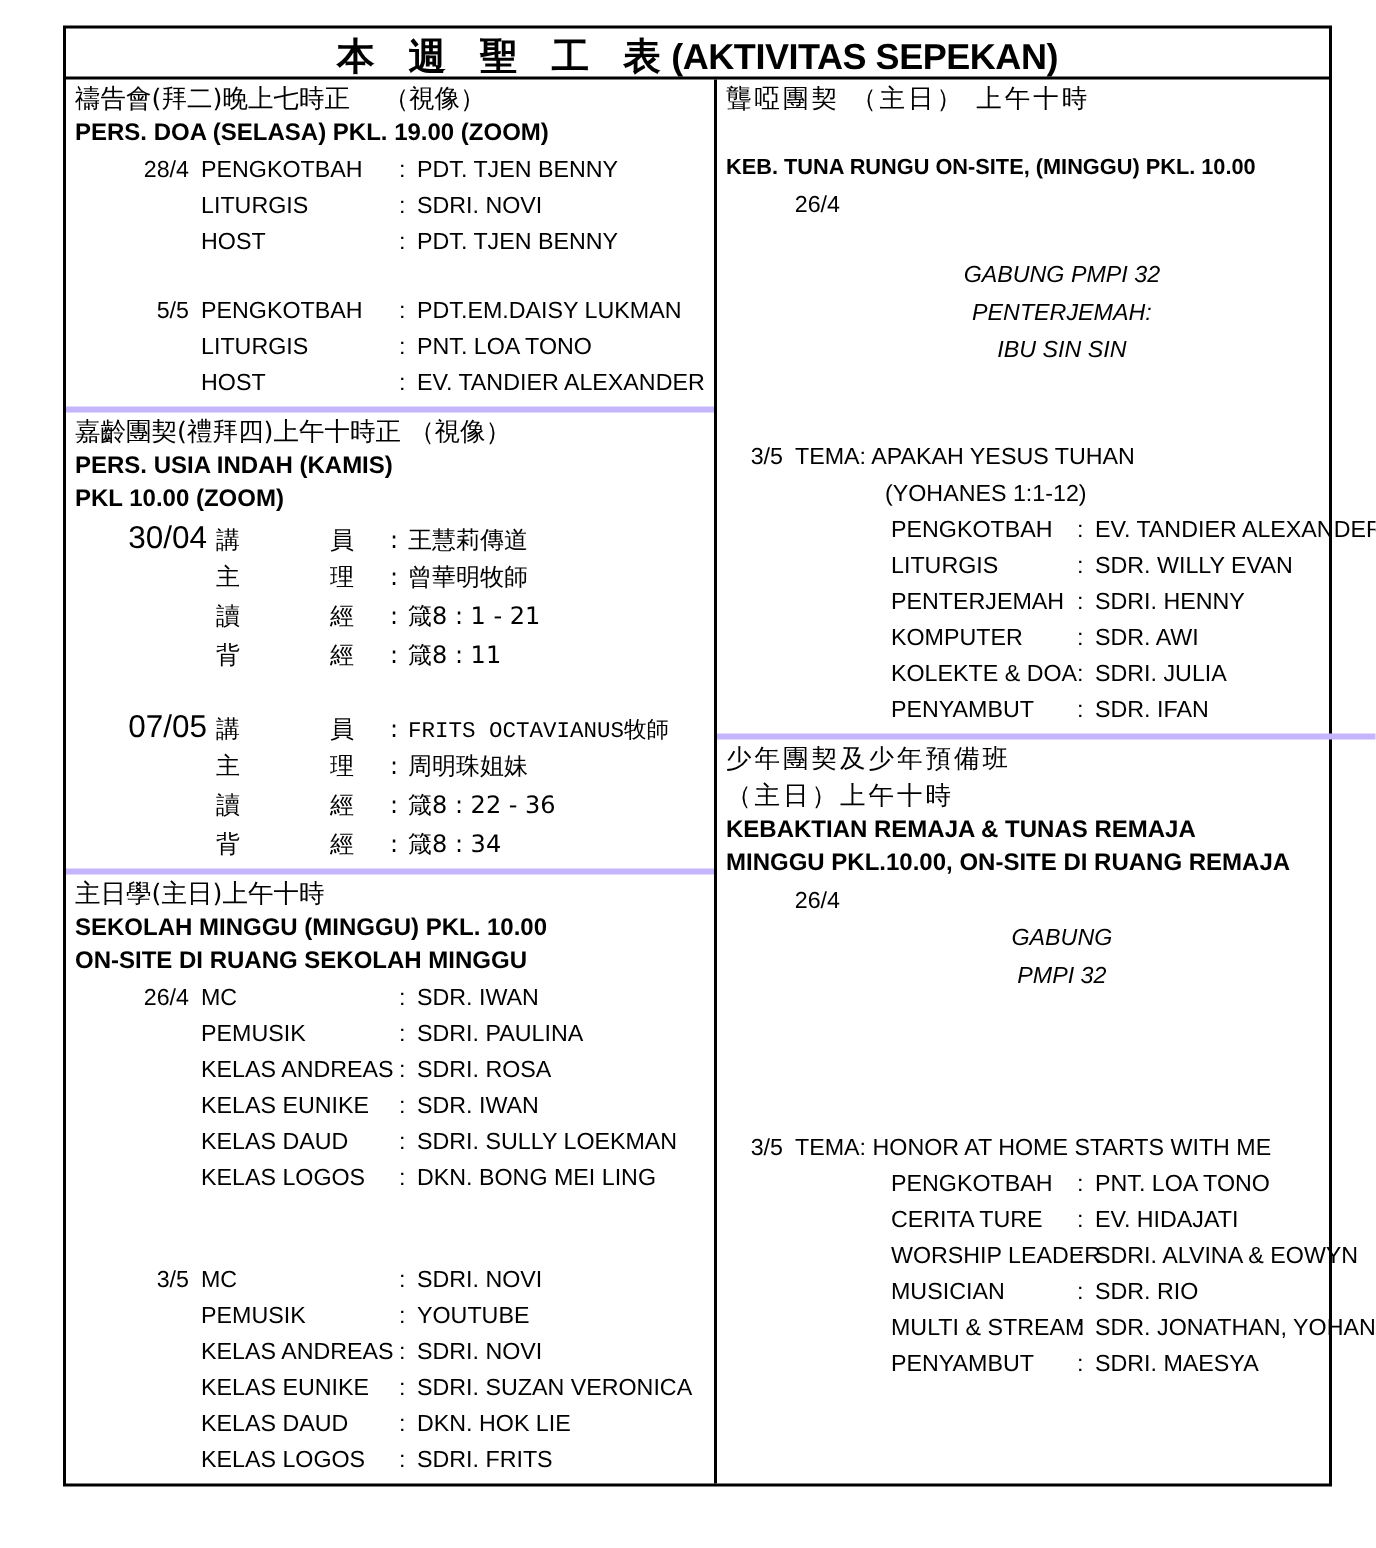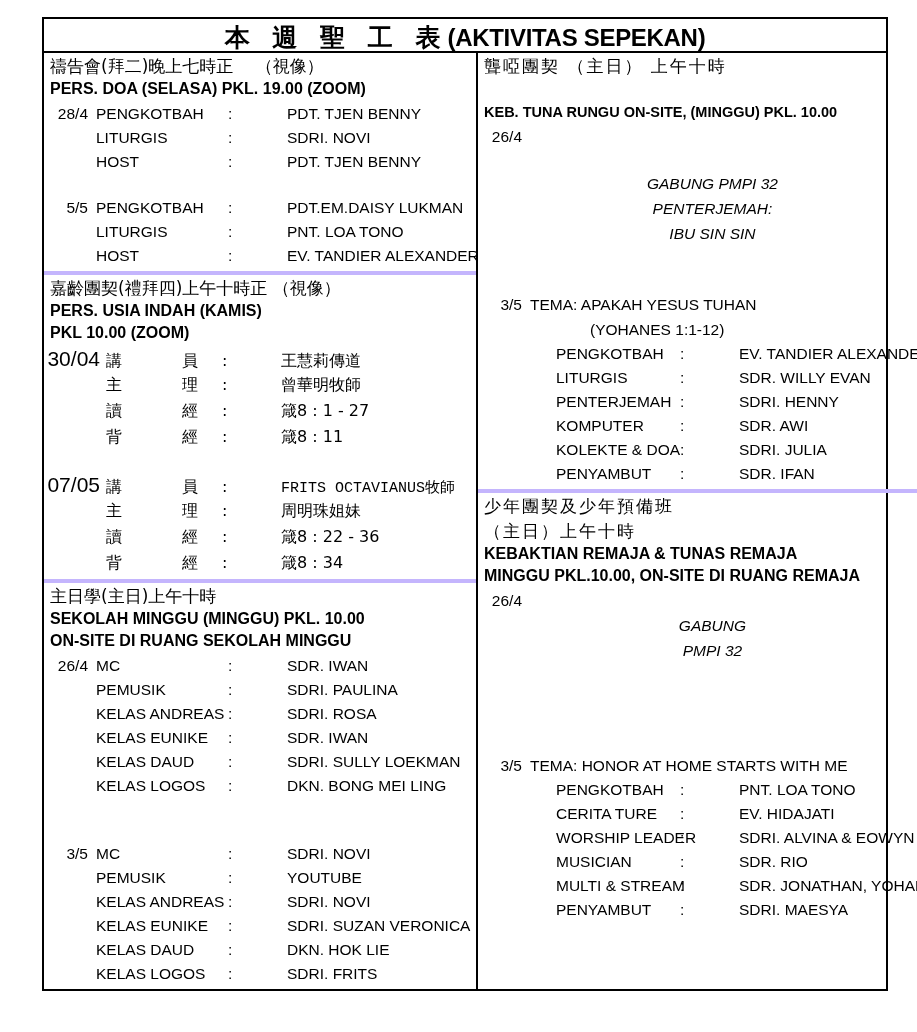--- a/index.html
+++ b/index.html
@@ -102,40 +102,40 @@
 
   
   .rows { padding: 2px 0 3px 0; }
   .row {
     display: flex;
     align-items: baseline;
     height: 24px;
     font-size: 15.5px;
     line-height: 24px;
     white-space: nowrap;
+    padding-left: 38px;
   }
   .row .date {
     width: 52px;
     flex: 0 0 52px;
     text-align: right;
     padding-right: 8px;
     box-sizing: border-box;
   }
   .row .role {
     width: 132px;
     flex: 0 0 132px;
     box-sizing: border-box;
   }
   .row .sep {
     width: 12px;
     flex: 0 0 12px;
   }
   .row .val {
     flex: 1 1 auto;
-    margin-left: 47px;
   }
   .row.blank { height: 22px; }
 
   
   .row.cjk {
     font-family: "DejaVu Sans", sans-serif;
     font-size: 16px;
     height: 26px;
     line-height: 26px;
   }
@@ -268,21 +268,21 @@
               <span class="sep">:</span>
               <span class="val">曾華明牧師</span>
             </div>
             <div class="row cjk">
               <span class="date"></span>
               <span class="role">
                   <span>讀</span>
                   <span>經</span>
                 </span>
               <span class="sep">:</span>
-              <span class="val">箴8 : 1 - 27</span>
+              <span class="val">箴8 : 1 - 21</span>
             </div>
             <div class="row cjk">
               <span class="date"></span>
               <span class="role">
                   <span>背</span>
                   <span>經</span>
                 </span>
               <span class="sep">:</span>
               <span class="val">箴8 : 11</span>
             </div>

